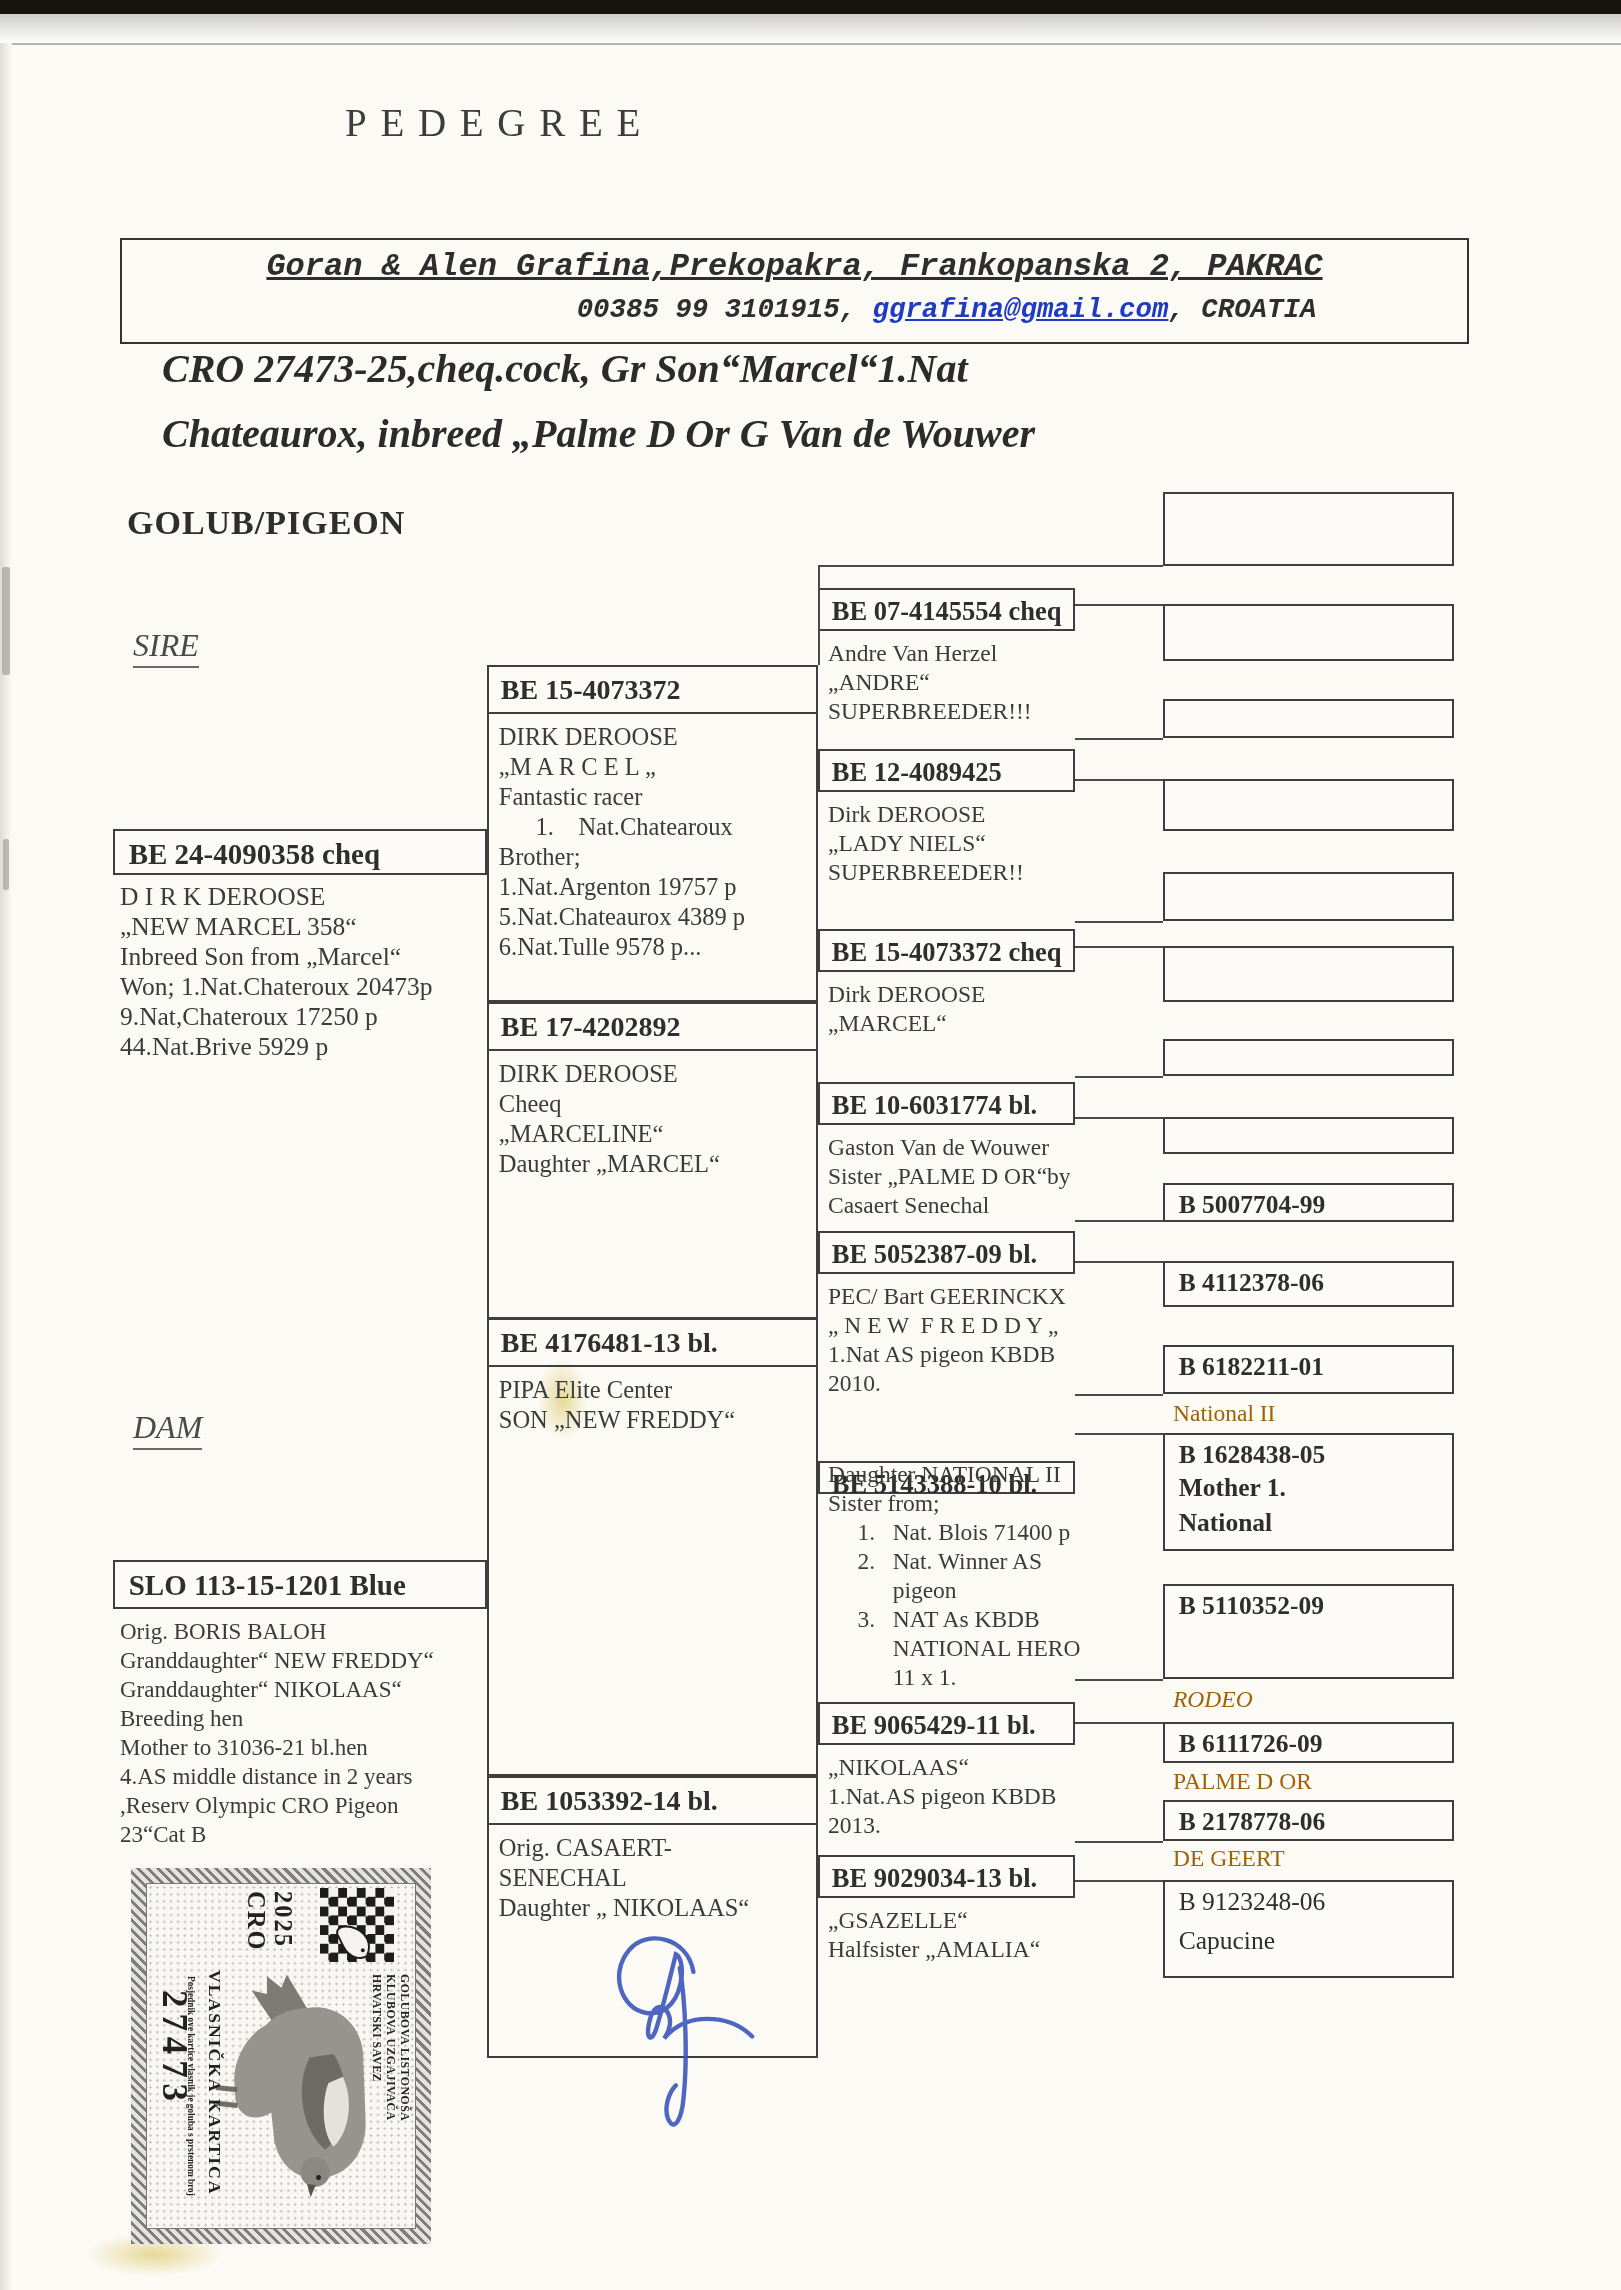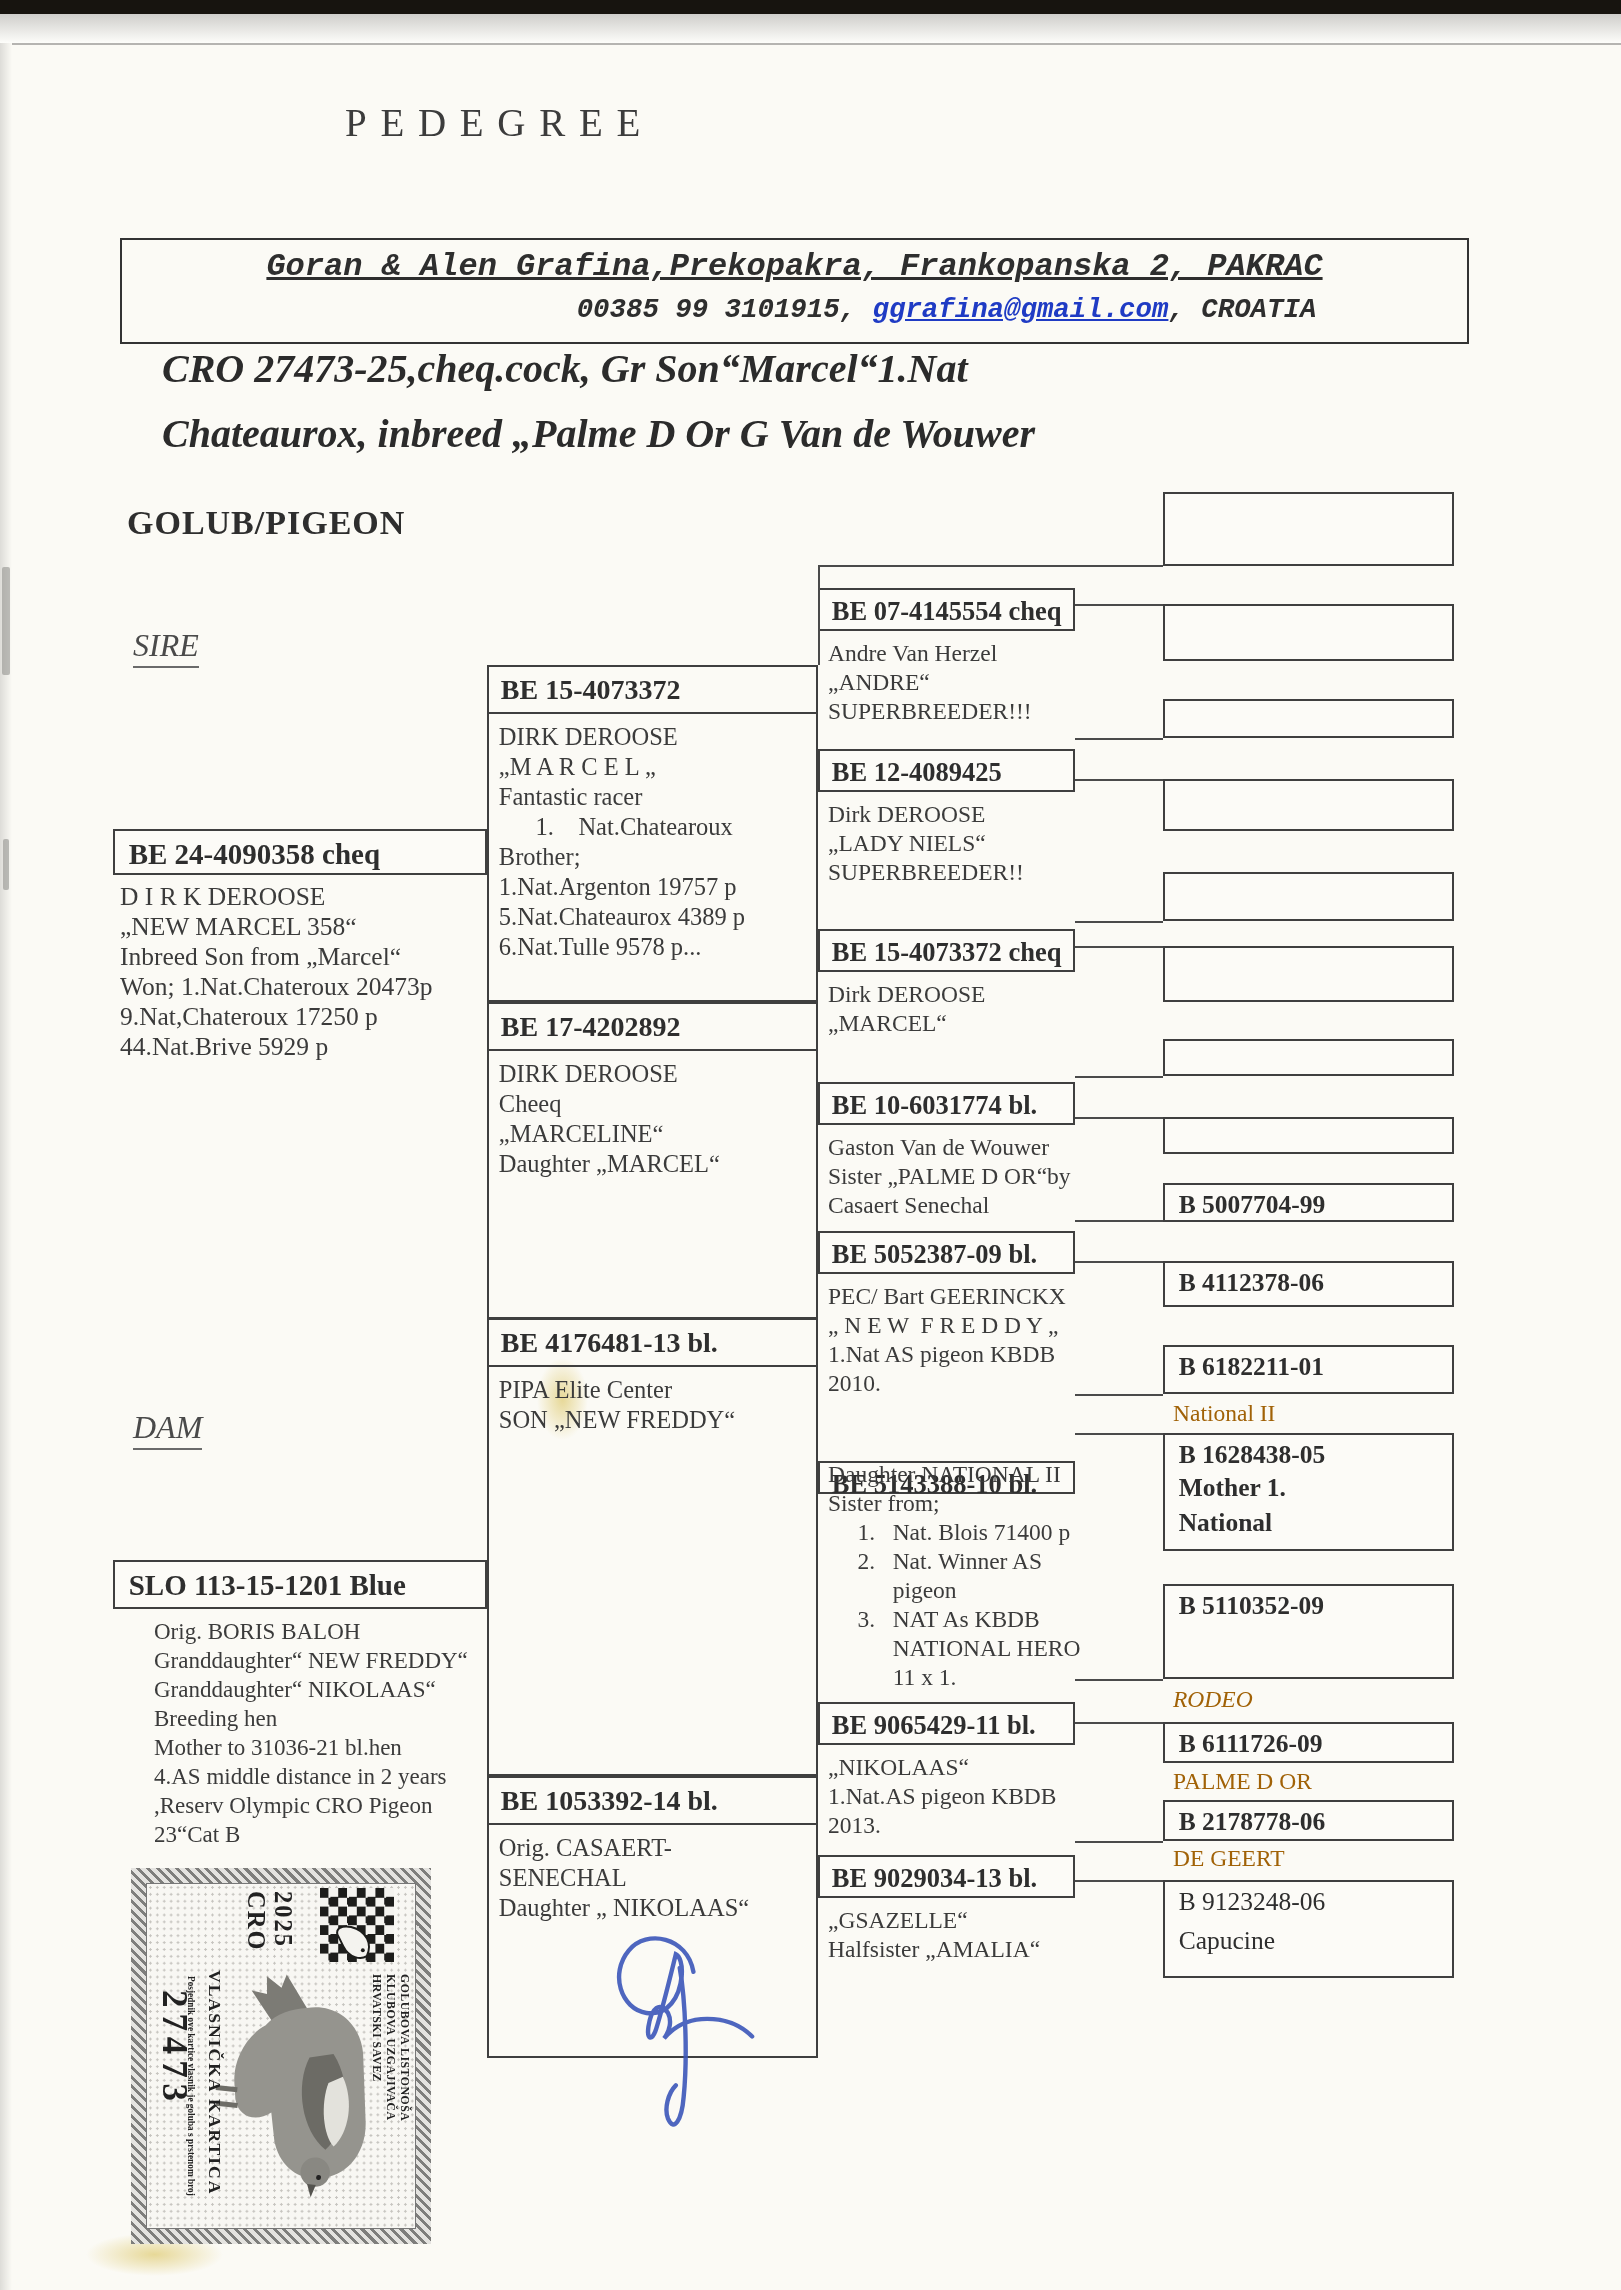--- a/index.html
+++ b/index.html
@@ -82,21 +82,21 @@
 
   <div class="abs tbar t1" style="left:113px;top:829px;height:46px;">BE 24-4090358 cheq</div>
   <div class="abs body-text b1" style="left: 120px; top: 882px; white-space: pre-wrap;">D I R K DEROOSE
 „NEW MARCEL 358“
 Inbreed Son from „Marcel“
 Won; 1.Nat.Chateroux 20473p
 9.Nat,Chateroux 17250 p
 44.Nat.Brive 5929 p</div>
 
   <div class="abs tbar t1" style="left:113px;top:1560px;height:49px;">SLO 113-15-1201 Blue</div>
-  <div class="abs body-text b1" style="left: 120px; top: 1617px; font-size: 23px; line-height: 29px; white-space: pre-wrap; margin-left: 34px;">Orig. BORIS BALOH
+  <div class="abs body-text b1" style="left: 120px; top: 1617px; font-size: 23px; line-height: 29px; white-space: pre-wrap;">Orig. BORIS BALOH
 Granddaughter“ NEW FREDDY“
 Granddaughter“ NIKOLAAS“
 Breeding hen
 Mother to 31036-21 bl.hen
 4.AS middle distance in 2 years
 ,Reserv Olympic CRO Pigeon
 23“Cat B</div>
 
   <div class="abs rect2" style="left:487px;top:665px;height:337px;">
     <div class="t2">BE 15-4073372</div>

